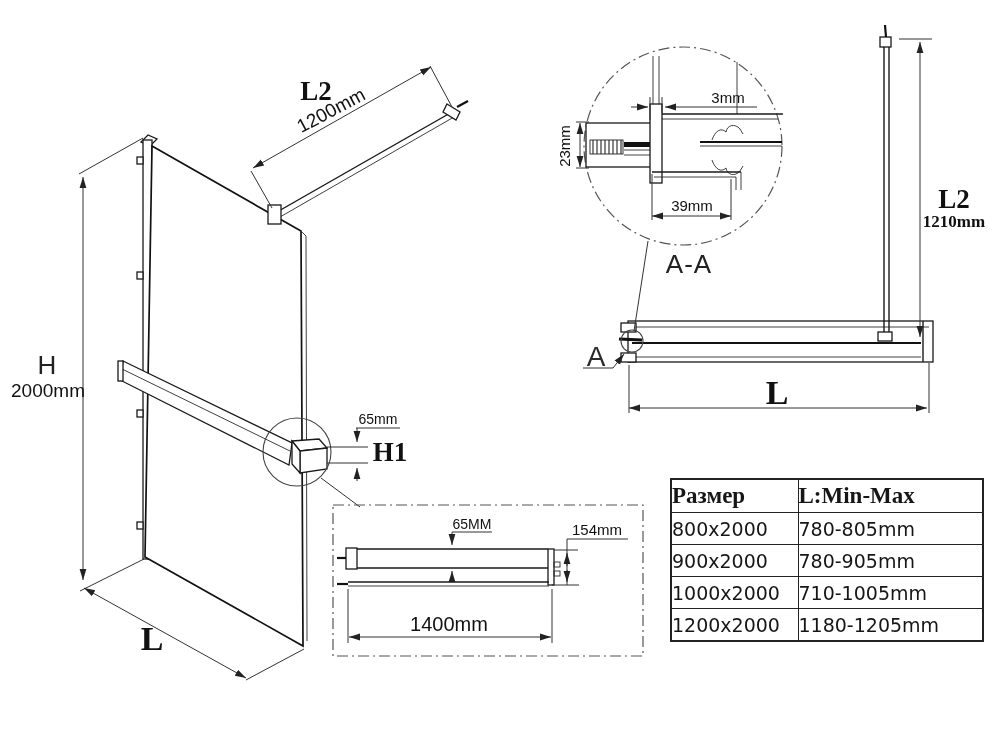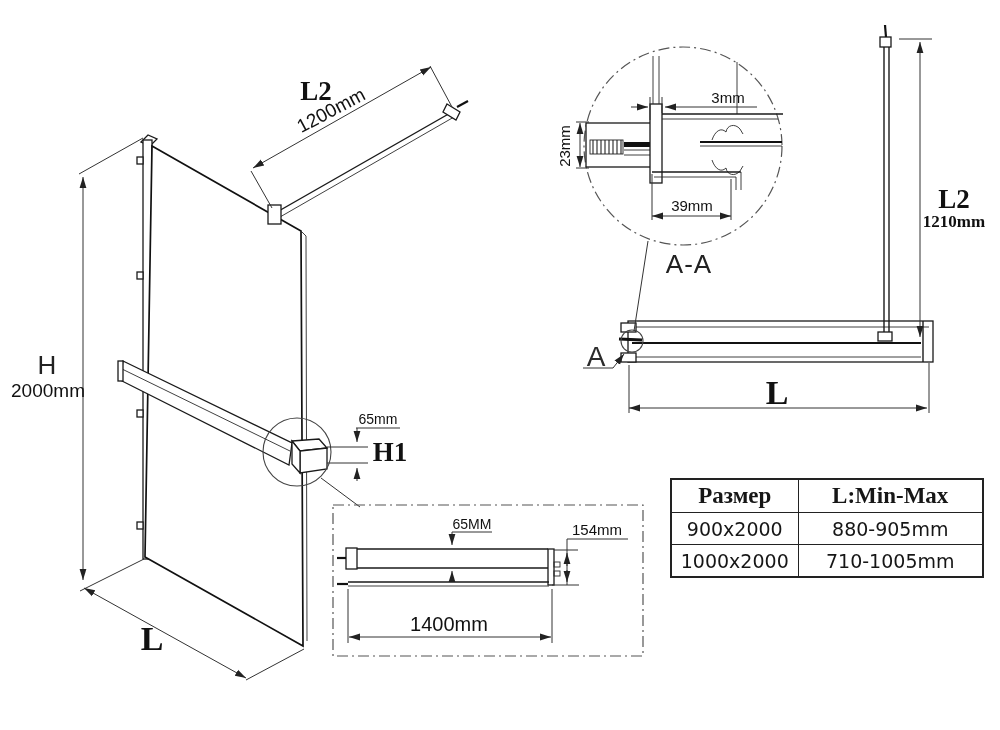--- a/index.html
+++ b/index.html
@@ -25,21 +25,21 @@
   .sans26{font:26px "Liberation Sans",sans-serif;fill:#222;}
   .thin28{font:28px "Liberation Sans",sans-serif;fill:#2b2b2b;}
   .serifb27{font:bold 27px "Liberation Serif",serif;}
   .serifb17{font:bold 17px "Liberation Serif",serif;}
   .serifb33{font:bold 34px "Liberation Serif",serif;}
 
   
   .size-table{position:absolute;left:670px;top:478px;width:312px;}
   .size-table table{border-collapse:collapse;width:312px;table-layout:fixed;
                     border:2px solid #222;}
-  .size-table td,.size-table th{border:1.5px solid #222;text-align:center;
+  .size-table td,.size-table th{border:1.5px solid #222;text-align:left;
                     vertical-align:middle;padding:0;color:#161616;}
   .size-table th{height:32px;font:bold 23px "Liberation Serif",serif;}
   .size-table td{height:31px;font:19px "DejaVu Sans",sans-serif;}
   .col-size{width:127px;} .col-range{width:185px;}
 </style>
 </head>
 <body>
 
 <div class="stage">
 <svg width="1000" height="730" viewBox="0 0 1000 730">
@@ -265,23 +265,31 @@
       <colgroup>
           <col class="col-size">
           <col class="col-range">
         </colgroup>
       <tbody>
           <tr>
         <th>Размер</th>
         <th>L:Min-Max</th>
       </tr>
       <tr>
+        <td>800x2000</td>
+        <td>780-805mm</td>
+      </tr>
+      <tr>
         <td>900x2000</td>
-        <td>880-905mm</td>
+        <td>780-905mm</td>
       </tr>
       <tr>
         <td>1000x2000</td>
         <td>710-1005mm</td>
+      </tr>
+      <tr>
+        <td>1200x2000</td>
+        <td>1180-1205mm</td>
       </tr>
     </tbody>
       </table>
   </div>
 </div>
 
 </body></html>

